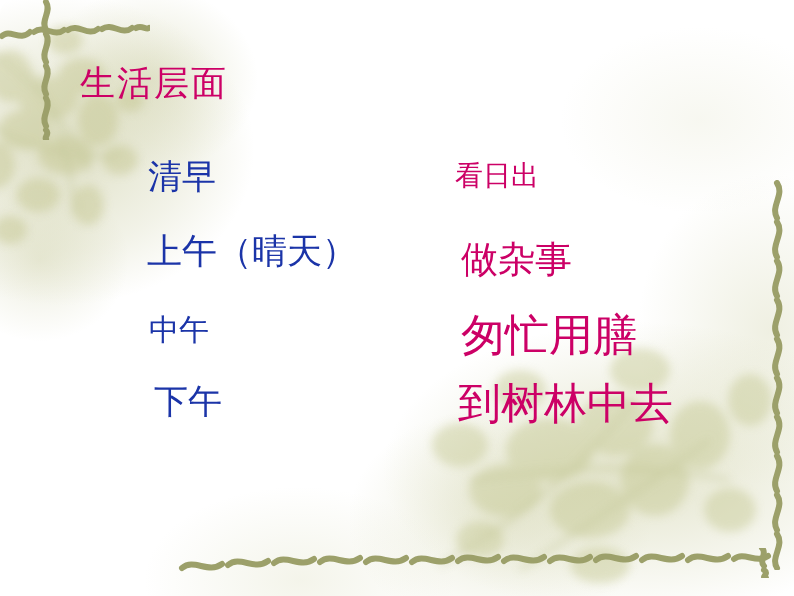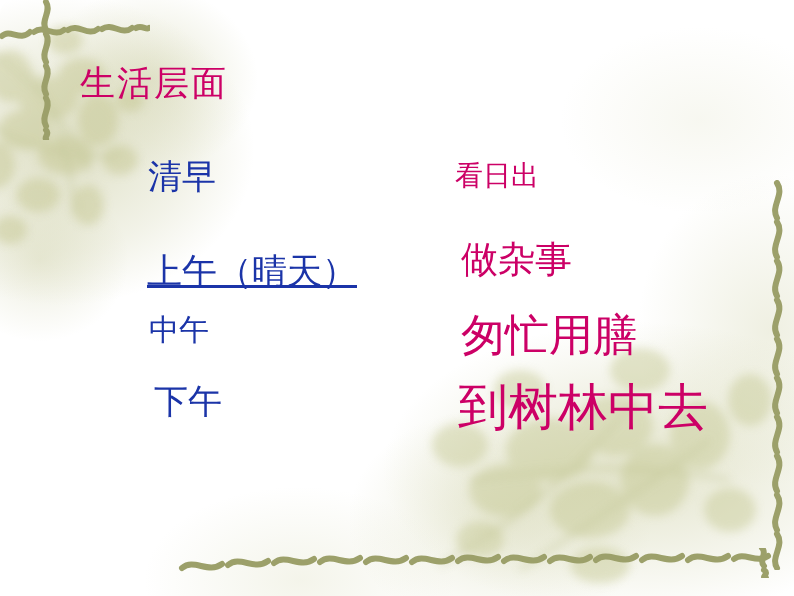--- a/index.html
+++ b/index.html
@@ -64,28 +64,28 @@
   }
 
   .row { position: absolute; white-space: nowrap; line-height: 1; }
   .col-left  { color: #1B34A8; }
   .col-right { color: #CC0066; }
 
   
   #row1-left  { left: 148px; top: 160px; font-size: 34px; }
   #row1-right { left: 455px; top: 162px; font-size: 28px; }
   
-  #row2-left  { left: 147px; top: 254px; font-size: 35px; text-decoration: underline; }
+  #row2-left  { left: 147px; top: 234px; font-size: 35px; }
   #row2-right { left: 461px; top: 241px; font-size: 37px; }
   
   #row3-left  { left: 149px; top: 315px; font-size: 30px; }
   #row3-right { left: 461px; top: 314px; font-size: 44px; }
   
   #row4-left  { left: 154px; top: 385px; font-size: 34px; }
-  #row4-right { left: 458px; top: 382px; font-size: 50px; }
+  #row4-right { left: 458px; top: 382px; font-size: 43px; }
 </style>
 </head>
 <body>
 
 <div id="slide">
 
   <div id="bg-wash" class="bg-layer"></div>
 
   <svg id="bg-blossoms-tl" class="bg-layer" viewBox="0 0 300 340" xmlns="http://www.w3.org/2000/svg">
     <g fill="#c3c68f" opacity="0.62">

